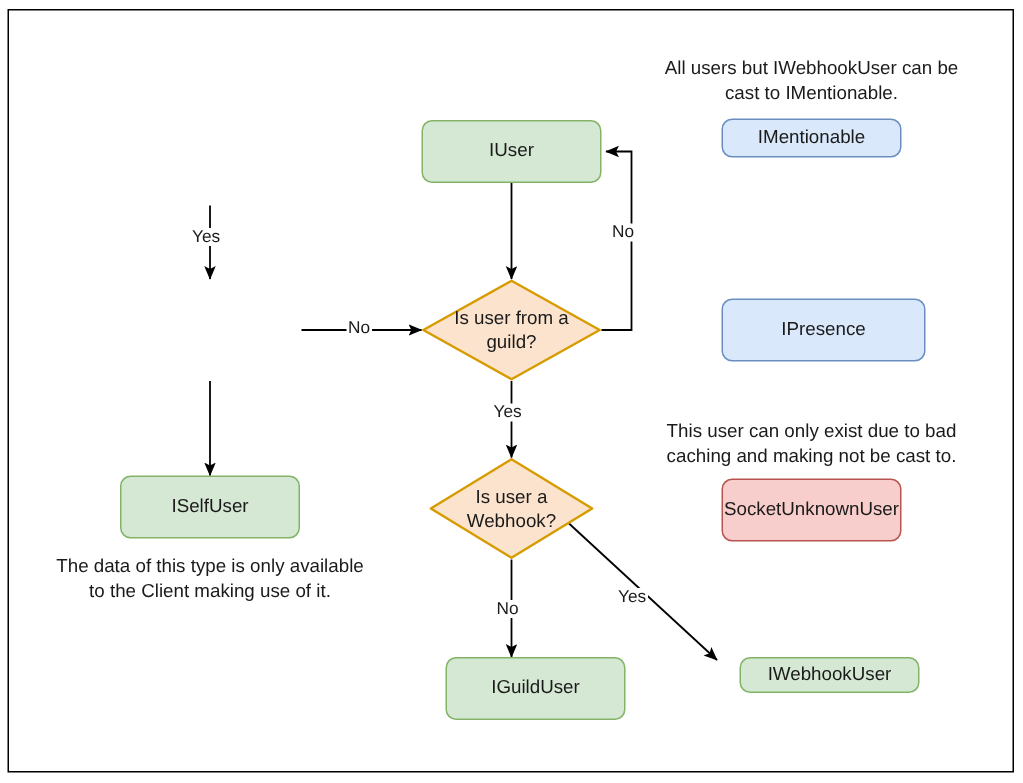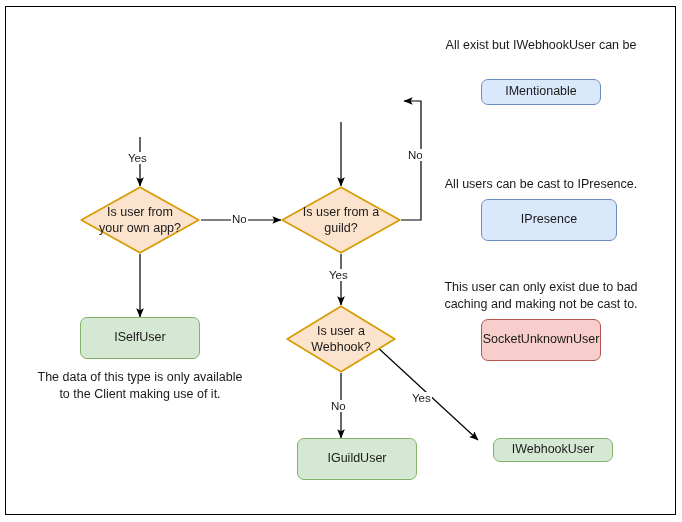--- a/index.html
+++ b/index.html
@@ -141,44 +141,38 @@
       <path d="M341,373 L341,438" stroke="#000000" stroke-width="1.2" fill="none" marker-end="url(#arrow)"></path>
     </g>
 
       IWebhookUser (diagonal) --&gt;
     <g>
       <path d="M375,345 L478,440" stroke="#000000" stroke-width="1.2" fill="none" marker-end="url(#arrow)"></path>
     </g>
   </svg>
 
 
-  <div class="diamond-wrap" style="left:80px; top:186px; width:120px; height:68px;">
-    <svg width="120" height="68" viewBox="0 0 120 68" xmlns="http://www.w3.org/2000/svg">
-      <path d="M60,1.2 L118.8,34 L60,66.8 L1.2,34 Z" fill="#fce3cd" stroke="#d79b00" stroke-width="1.6" stroke-linejoin="round"></path>
-    </svg>
-    <div class="diamond-label" style="white-space:pre-line;">Is user from
-your own app?</div>
-  </div>
 
   <div class="diamond-wrap" style="left:281px; top:186px; width:120px; height:68px;">
     <svg width="120" height="68" viewBox="0 0 120 68" xmlns="http://www.w3.org/2000/svg">
       <path d="M60,1.2 L118.8,34 L60,66.8 L1.2,34 Z" fill="#fce3cd" stroke="#d79b00" stroke-width="1.6" stroke-linejoin="round"></path>
     </svg>
     <div class="diamond-label" style="white-space:pre-line;">Is user from a
 guild?</div>
   </div>
 
   <div class="diamond-wrap" style="left:286px; top:305px; width:110px; height:68px;">
     <svg width="110" height="68" viewBox="0 0 110 68" xmlns="http://www.w3.org/2000/svg">
       <path d="M55,1.2 L108.8,34 L55,66.8 L1.2,34 Z" fill="#fce3cd" stroke="#d79b00" stroke-width="1.6" stroke-linejoin="round"></path>
     </svg>
     <div class="diamond-label" style="white-space:pre-line;">Is user a
 Webhook?</div>
   </div>
 
+  <div class="node green" style="left:281px; top:80px; width:120px; height:42px;">IUser</div>
 
   <div class="node green" style="left:80px; top:317px; width:120px; height:42px;">ISelfUser</div>
 
   <div class="node green" style="left:281px; top:438px; width:120px; height:42px;margin-left:16px;">IGuildUser</div>
 
   <div class="node green" style="left:481px; top:438px; width:120px; height:24px;margin-left:12px;">IWebhookUser</div>
 
   <div class="node blue" style="left:481px; top:79px; width:120px; height:26px;">IMentionable</div>
 
   <div class="node blue" style="left:481px; top:199px; width:136px; height:42px;">IPresence</div>
@@ -196,25 +190,23 @@
   <div class="edge-label" style="left:330px; top:400px;">No</div>
 
   <div class="edge-label" style="left:411px; top:392px;">Yes</div>
 
   <div class="note" style="left:20px; top:369px; width:240px;">
     <div>The data of this type is only available</div>
     <div>to the Client making use of it.</div>
   </div>
 
   <div class="note" style="left:431px; top:37px; width:220px;">
-    <div>All exist but IWebhookUser can be</div>
-  </div>
-
-  <div class="note" style="left:431px; top:176px; width:220px;">
-    <div>All users can be cast to IPresence.</div>
-  </div>
+    <div>All users but IWebhookUser can be</div>
+    <div>cast to IMentionable.</div>
+  </div>
+
 
   <div class="note" style="left:431px; top:279px; width:220px;">
     <div>This user can only exist due to bad</div>
     <div>caching and making not be cast to.</div>
   </div>
 
 </div>
 
 </body></html>

